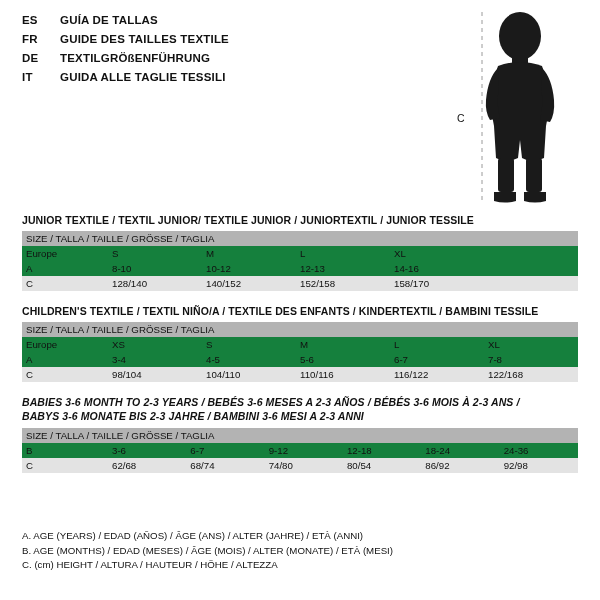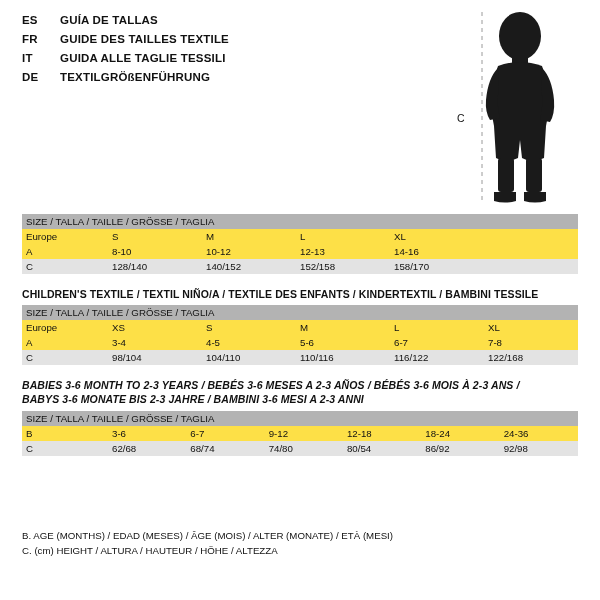--- a/index.html
+++ b/index.html
@@ -90,21 +90,21 @@
     line-height: 15px;
     vertical-align: middle;
   }
   tr.head-row th {
     background: #b3b3b3;
     font-size: 9.7px;
     color: #111;
     height: 15px;
   }
   tr.shade td { background: #e3e3e3; }
-  tr.plain td { background: #fde047; }
+  tr.plain td { background: #15803d; }
   .col-label { width: 86px; }
 
   
   .notes {
     position: absolute;
     left: 22px;
     top: 529px;
     width: 560px;
   }
   .note {
@@ -120,26 +120,26 @@
 <div class="header">
   <div class="hdr-row">
     <span class="hdr-lang">ES</span>
     <span class="hdr-title">GUÍA DE TALLAS</span>
   </div>
   <div class="hdr-row">
     <span class="hdr-lang">FR</span>
     <span class="hdr-title">GUIDE DES TAILLES TEXTILE</span>
   </div>
   <div class="hdr-row">
+    <span class="hdr-lang">DE</span>
+    <span class="hdr-title">TEXTILGRÖßENFÜHRUNG</span>
+  </div>
+  <div class="hdr-row">
     <span class="hdr-lang">IT</span>
     <span class="hdr-title">GUIDA ALLE TAGLIE TESSILI</span>
-  </div>
-  <div class="hdr-row">
-    <span class="hdr-lang">DE</span>
-    <span class="hdr-title">TEXTILGRÖßENFÜHRUNG</span>
   </div>
 </div>
 
 <div class="figure-area">
   <svg class="fig-svg" width="150" height="200" viewBox="0 0 150 200">
 
     <line x1="42" y1="4" x2="42" y2="196" stroke="#9a9a9a" stroke-width="1" stroke-dasharray="4,4"></line>
     <g fill="#1a1a1a">
 
       <ellipse cx="80" cy="28" rx="21" ry="24"></ellipse>
@@ -162,20 +162,21 @@
 
       <path d="M84 184 L106 184 L106 193 Q95 196 84 193 Z"></path>
     </g>
   </svg>
   <span class="c-label">C</span>
 </div>
 
 <div class="tables">
 
   <div>
+    <div class="sec-title">JUNIOR TEXTILE / TEXTIL JUNIOR/ TEXTILE JUNIOR / JUNIORTEXTIL / JUNIOR TESSILE</div>
     <table>
       <colgroup>
         <col class="col-label">
           <col>
           <col>
           <col>
           <col>
           <col>
       </colgroup>
       <tbody>
@@ -288,15 +289,16 @@
           <td>86/92</td>
           <td>92/98</td>
         </tr>
       </tbody>
     </table>
   </div>
 
 </div>
 
 <div class="notes">
+  <div class="note">A. AGE (YEARS) / EDAD (AÑOS) / ÂGE (ANS) / ALTER (JAHRE) / ETÀ (ANNI)</div>
   <div class="note">B. AGE (MONTHS) / EDAD (MESES) / ÂGE (MOIS) / ALTER (MONATE) / ETÀ (MESI)</div>
   <div class="note">C. (cm) HEIGHT / ALTURA / HAUTEUR / HÖHE / ALTEZZA</div>
 </div>
 
 </body></html>

